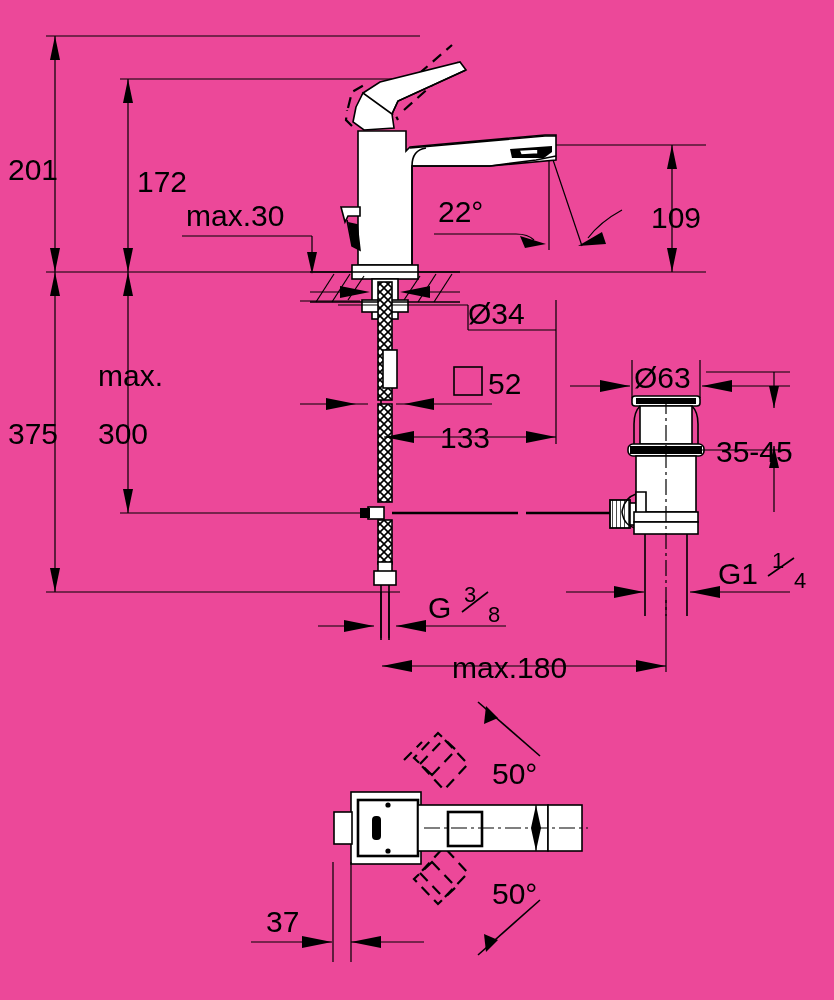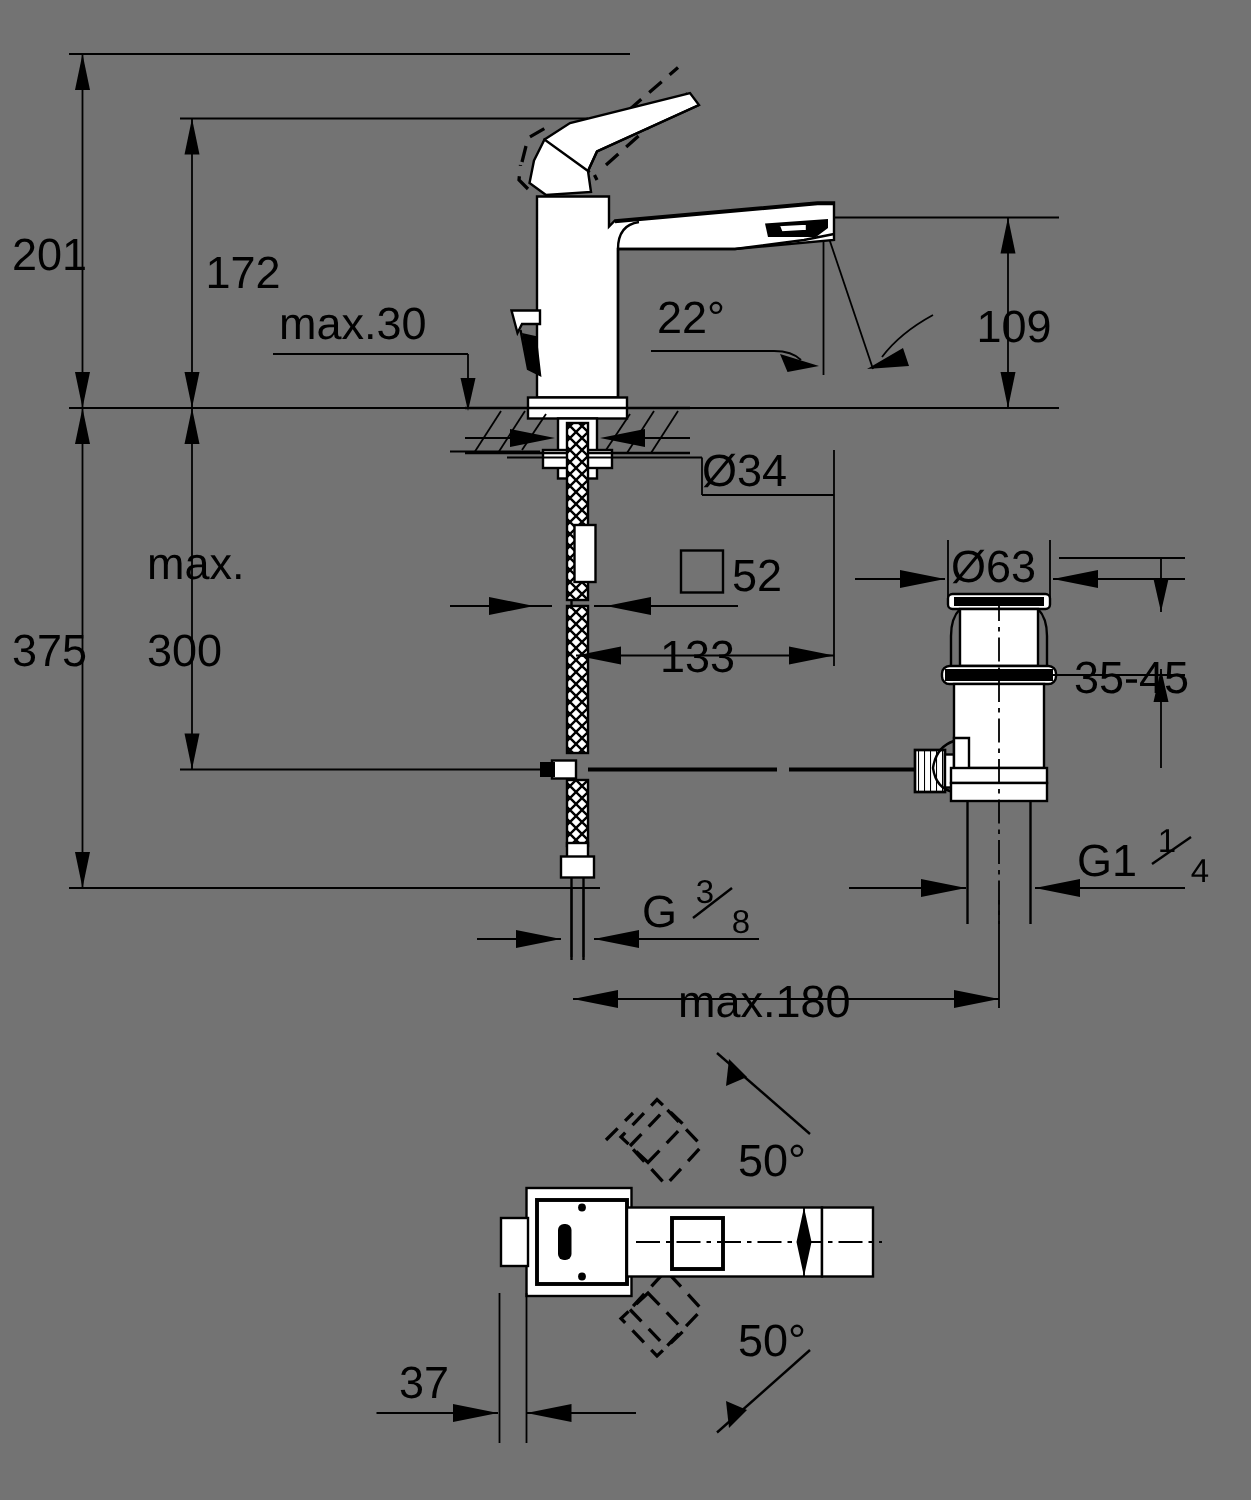--- a/index.html
+++ b/index.html
@@ -4,21 +4,21 @@
 <style>
   html, body {
     margin: 0;
     padding: 0;
     background: #ffffff;
   }
   #sheet {
     position: relative;
     width: 834px;
     height: 1000px;
-    background: #737373;
+    background: #ec4899;
     font-family: "Liberation Sans", sans-serif;
     overflow: hidden;
   }
   #sheet svg {
     position: absolute;
     left: 0;
     top: 0;
   }
   .dimtext {
     font-family: "Liberation Sans", sans-serif;

